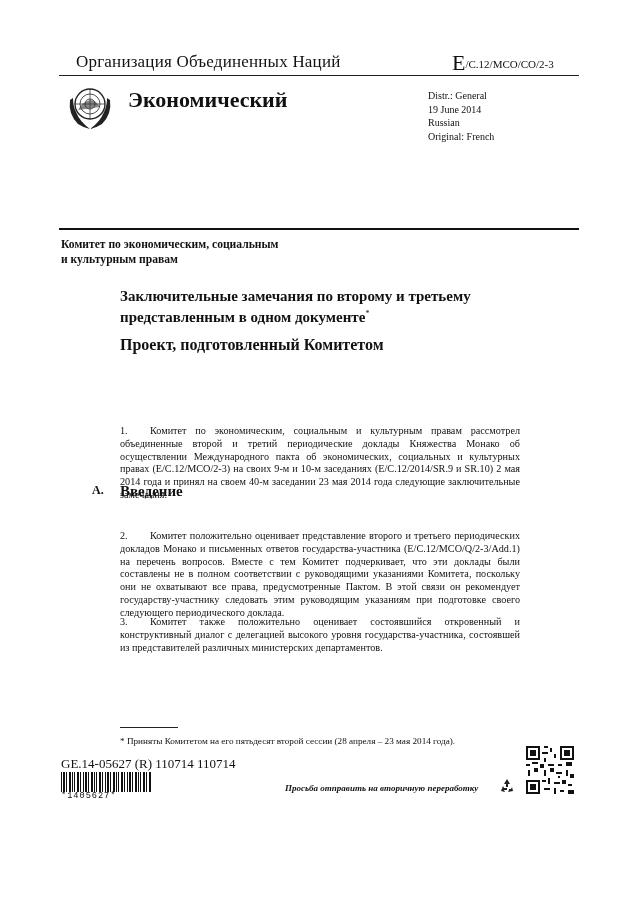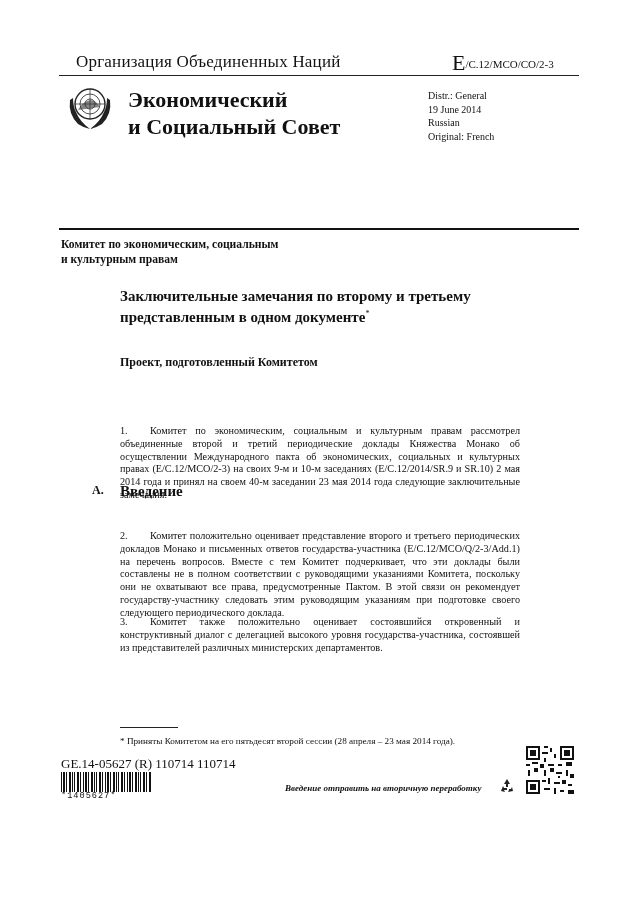--- a/index.html
+++ b/index.html
@@ -9,21 +9,21 @@
   .symbol { left:452px; top:50px; font-size:11px; white-space:nowrap; }
   .symbol .big { font-size:22px; vertical-align:-2px; }
   .rule-top { left:59px; top:75px; width:520px; height:1px; background:#222; }
   .emblem { left:64px; top:80px; width:52px; height:52px; }
   .council { left:128px; top:86px; font-size:22px; font-weight:bold; line-height:27px; }
   .distr { left:428px; top:89px; font-size:10px; line-height:13.5px; }
   .rule-thick { left:59px; top:228px; width:520px; height:2px; background:#111; }
   .committee { left:61px; top:237px; font-size:11.6px; font-weight:bold; line-height:15px; }
   .title { left:120px; top:287px; width:400px; font-size:15px; font-weight:bold; line-height:18px; }
   .title sup { font-size:8px; font-weight:normal; }
-  .draft { left:120px; top:355px; font-size:12px; font-weight:bold;text-align:center; }
+  .draft { left:120px; top:336px; font-size:16px; font-weight:bold;text-align:center; }
   .para { left:120px; width:400px; font-size:10.2px; line-height:12.8px; text-align:justify; }
   .para .num { display:inline-block; width:30px; text-indent:0; }
   .secA-letter { left:92px; top:483px; font-size:12px; font-weight:bold; }
   .secA-title { left:120px; top:483px; font-size:15px; font-weight:bold; }
   .fn-rule { left:120px; top:727px; width:58px; height:1px; background:#222; }
   .footnote { left:120px; top:736px; font-size:9.2px; }
   .ge { left:61px; top:756px; font-size:13px; }
   .barcode { left:61px; top:772px; width:90px; height:20px; }
   .barcode-text { left:61px; top:791px; font-size:8.6px; font-family:"Liberation Mono","DejaVu Sans Mono",monospace; letter-spacing:1px; }
   .recycle-text { left:285px; top:783px; font-size:9px; font-style:italic; font-weight:bold; }
@@ -43,21 +43,20 @@
   <circle cx="26" cy="24" r="5" fill="none" stroke="#222" stroke-width="0.8"></circle>
   <line x1="11" y1="24" x2="41" y2="24" stroke="#222" stroke-width="0.7"></line>
   <line x1="26" y1="9" x2="26" y2="39" stroke="#222" stroke-width="0.7"></line>
   <path d="M14 30 Q18 22 26 20 Q32 20 36 27" fill="#333" opacity="0.6"></path>
   <path d="M6 20 Q4 34 14 44 Q20 48 26 49 Q16 42 12 32 Q9 26 9 18 Z" fill="#222"></path>
   <path d="M46 20 Q48 34 38 44 Q32 48 26 49 Q36 42 40 32 Q43 26 43 18 Z" fill="#222"></path>
 </svg>
 
 <div class="abs council">
   <div>Экономический</div>
-  <div>и Социальный Совет</div>
 </div>
 
 <div class="abs distr">
   <div>Distr.: General</div>
   <div>19 June 2014</div>
   <div>Russian</div>
   <div>Original: French</div>
 </div>
 
 <div class="abs rule-thick"></div>
@@ -126,21 +125,21 @@
     <rect x="74" y="0" width="2" height="20"></rect>
       <rect x="77" y="0" width="1" height="20"></rect>
       <rect x="79" y="0" width="1" height="20"></rect>
     <rect x="82" y="0" width="2" height="20"></rect>
       <rect x="85" y="0" width="1" height="20"></rect>
       <rect x="88" y="0" width="2" height="20"></rect>
   </g>
 </svg>
 <div class="abs barcode-text">*1405627*</div>
 
-<div class="abs recycle-text">Введение отправить на вторичную переработку</div>
+<div class="abs recycle-text">Просьба отправить на вторичную переработку</div>
 <svg class="abs recycle-icon" viewBox="0 0 16 16">
   <path d="M8 1 L11 6 L9 6 L9 9 L7 9 L7 6 L5 6 Z" fill="#222"></path>
   <path d="M2 13 L4 8 L5 10 L8 10 L8 12 L5 12 L6 14 Z" fill="#222"></path>
   <path d="M14 13 L9 14 L10 12 L10 11 L12 11 L13 9 Z" fill="#222"></path>
 </svg>
 
 <svg class="abs qr" viewBox="0 0 26 26" shape-rendering="crispEdges">
   <rect width="26" height="26" fill="#fff"></rect>
   <g fill="#111">
     <rect x="1" y="1" width="7" height="7"></rect>

